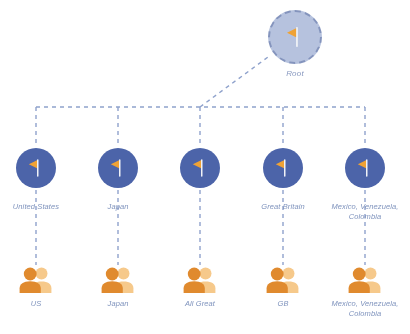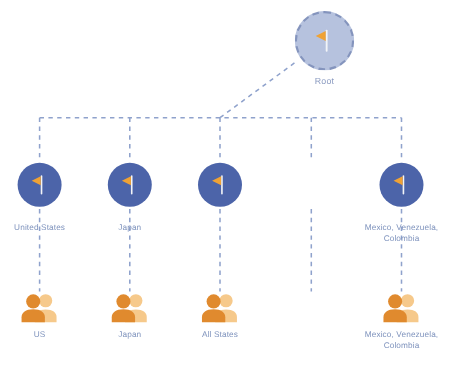--- a/index.html
+++ b/index.html
@@ -9,20 +9,21 @@
   }
   body {
     font-family: "Liberation Sans", sans-serif;
   }
   #canvas {
     position: relative;
     width: 410px;
     height: 334px;
     background: #ffffff;
     overflow: hidden;
+    font-style: italic;
   }
   #wires {
     position: absolute;
     left: 0;
     top: 0;
     width: 410px;
     height: 334px;
     pointer-events: none;
   }
 
@@ -161,20 +162,29 @@
 
   <div class="node-col" style="left:200px">
     <div class="node-circle">
       <svg class="flag" width="24" height="24" viewBox="0 0 26 26" xmlns="http://www.w3.org/2000/svg">
         <rect x="14.1" y="3.5" width="1.6" height="19" rx="0.8" fill="#f2f4f8"></rect>
         <path d="M14.1,4.6 L5.2,9.0 L14.1,13.4 Z" fill="#efa235"></path>
       </svg>
     </div>
   </div>
 
+  <div class="node-col" style="left:283px">
+    <div class="node-circle">
+      <svg class="flag" width="24" height="24" viewBox="0 0 26 26" xmlns="http://www.w3.org/2000/svg">
+        <rect x="14.1" y="3.5" width="1.6" height="19" rx="0.8" fill="#f2f4f8"></rect>
+        <path d="M14.1,4.6 L5.2,9.0 L14.1,13.4 Z" fill="#efa235"></path>
+      </svg>
+    </div>
+    <div class="node-label">Great Britain</div>
+  </div>
 
   <div class="node-col" style="left:365px">
     <div class="node-circle">
       <svg class="flag" width="24" height="24" viewBox="0 0 26 26" xmlns="http://www.w3.org/2000/svg">
         <rect x="14.1" y="3.5" width="1.6" height="19" rx="0.8" fill="#f2f4f8"></rect>
         <path d="M14.1,4.6 L5.2,9.0 L14.1,13.4 Z" fill="#efa235"></path>
       </svg>
     </div>
     <div class="node-label" style="width:74px;margin-left:8px">Mexico, Venezuela, Colombia</div>
   </div>
@@ -199,23 +209,32 @@
     <div class="people-label">Japan</div>
   </div>
 
   <div class="people-col" style="left:200px">
     <svg class="people-icon" width="36" height="28" viewBox="0 0 36 28" xmlns="http://www.w3.org/2000/svg">
       <circle cx="23.5" cy="7.4" r="6.0" fill="#f6c98b"></circle>
       <path d="M13.6,27 L13.6,22.2 C13.6,18.1 17.0,15.4 23.5,15.4 C30.0,15.4 33.4,18.1 33.4,22.2 L33.4,27 Z" fill="#f6c98b"></path>
       <circle cx="12.2" cy="8.0" r="6.4" fill="#e08a2e"></circle>
       <path d="M1.6,27 L1.6,22.4 C1.6,18.2 5.3,15.2 12.2,15.2 C19.1,15.2 22.8,18.2 22.8,22.4 L22.8,27 Z" fill="#e08a2e"></path>
     </svg>
-    <div class="people-label">All States</div>
-  </div>
-
+    <div class="people-label">All Great</div>
+  </div>
+
+  <div class="people-col" style="left:283px">
+    <svg class="people-icon" width="36" height="28" viewBox="0 0 36 28" xmlns="http://www.w3.org/2000/svg">
+      <circle cx="23.5" cy="7.4" r="6.0" fill="#f6c98b"></circle>
+      <path d="M13.6,27 L13.6,22.2 C13.6,18.1 17.0,15.4 23.5,15.4 C30.0,15.4 33.4,18.1 33.4,22.2 L33.4,27 Z" fill="#f6c98b"></path>
+      <circle cx="12.2" cy="8.0" r="6.4" fill="#e08a2e"></circle>
+      <path d="M1.6,27 L1.6,22.4 C1.6,18.2 5.3,15.2 12.2,15.2 C19.1,15.2 22.8,18.2 22.8,22.4 L22.8,27 Z" fill="#e08a2e"></path>
+    </svg>
+    <div class="people-label">GB</div>
+  </div>
 
   <div class="people-col" style="left:365px">
     <svg class="people-icon" width="36" height="28" viewBox="0 0 36 28" xmlns="http://www.w3.org/2000/svg">
       <circle cx="23.5" cy="7.4" r="6.0" fill="#f6c98b"></circle>
       <path d="M13.6,27 L13.6,22.2 C13.6,18.1 17.0,15.4 23.5,15.4 C30.0,15.4 33.4,18.1 33.4,22.2 L33.4,27 Z" fill="#f6c98b"></path>
       <circle cx="12.2" cy="8.0" r="6.4" fill="#e08a2e"></circle>
       <path d="M1.6,27 L1.6,22.4 C1.6,18.2 5.3,15.2 12.2,15.2 C19.1,15.2 22.8,18.2 22.8,22.4 L22.8,27 Z" fill="#e08a2e"></path>
     </svg>
     <div class="people-label" style="width:78px;margin-left:11px">Mexico, Venezuela, Colombia</div>
   </div>

